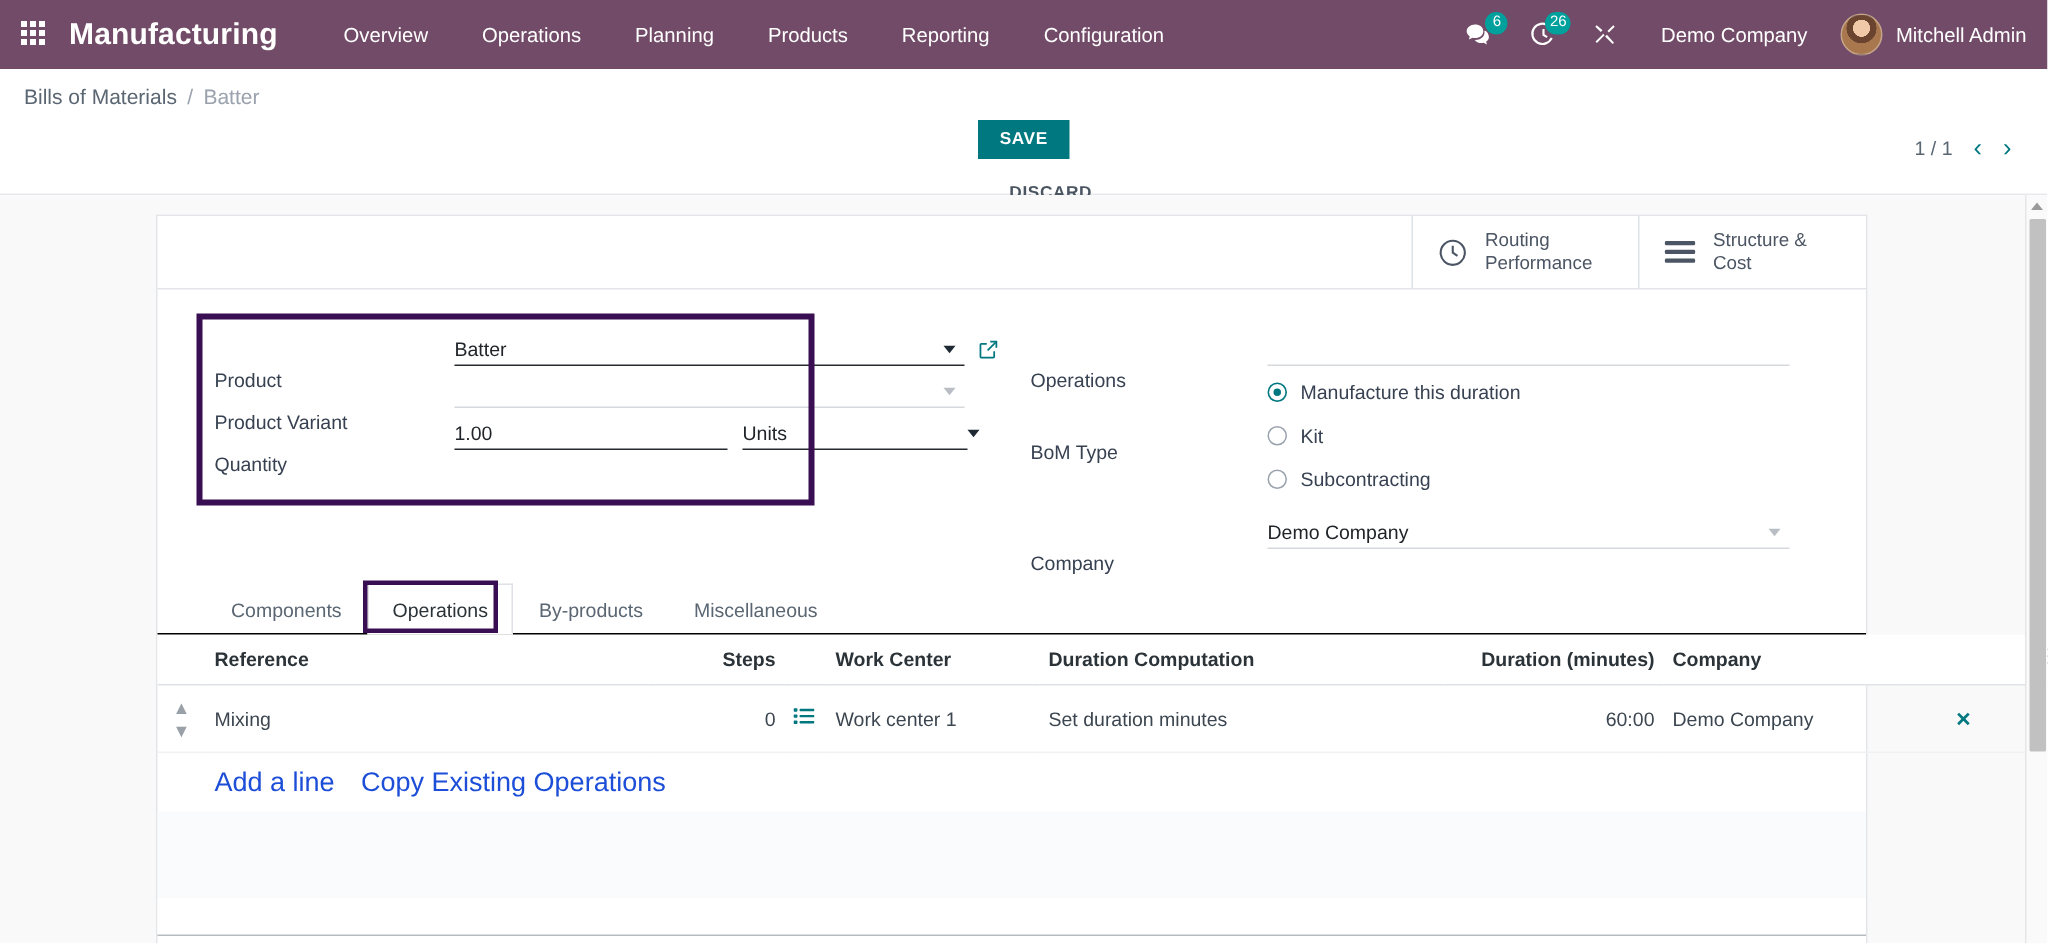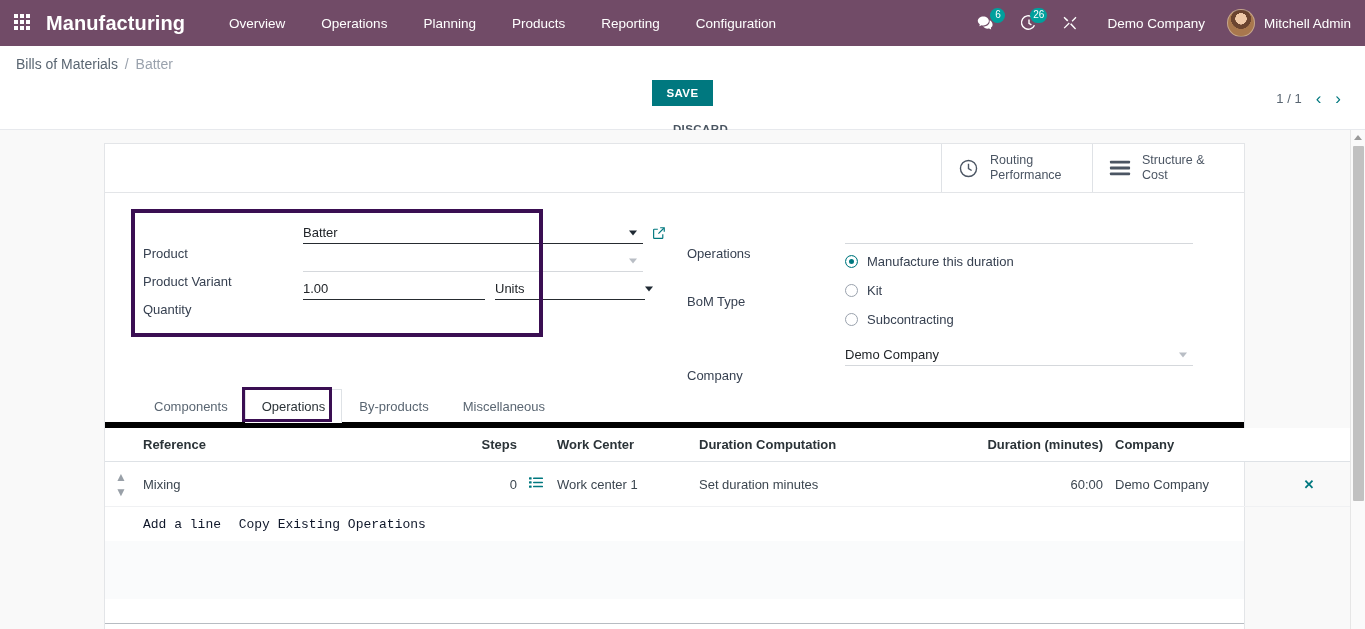--- a/index.html
+++ b/index.html
@@ -293,21 +293,21 @@
     border: 1px solid #00787f;
     background: #ffffff;
     box-shadow: inset 0 0 0 3px #ffffff, inset 0 0 0 7px #00787f;
   }
   .radio-label { font-size: 13px; color: #374151; }
 
   
   .notebook { padding: 0 0 0 0; }
   .tabs {
     display: flex;
-    border-bottom: 6px solid #000000;
+    border-bottom: 1px solid #000000;
     padding-left: 32px;
     position: relative;
     margin-top: 14px;
   }
   .tab {
     padding: 9px 16px 8px 16px;
     font-size: 13px;
     color: #5a6672;
     border: 1px solid transparent;
     border-bottom: none;
@@ -365,26 +365,25 @@
   .c-del    { width: 80px;  text-align: center !important; }
   .c-opt    { width: 22px;  text-align: center !important; }
 
   .drag-handle { color: #99a0a8; cursor: grab; font-size: 12px; user-select: none; }
   .step-icon { color: #00787f; cursor: pointer; display: inline-flex; }
   .del-x { color: #00787f; cursor: pointer; font-weight: bold; font-size: 13px; }
   .opt-cols { color: #6b7280; cursor: pointer; display: inline-flex; }
 
   .links-row { padding: 9px 6px 9px 38px; }
   .add-link {
-    color: #0f172a;
-    font-size: 13px;
+    color: #1d4ed8;
+    font-size: 18px;
     cursor: pointer;
     margin-right: 14px;
     text-decoration: none;
-    font-family: Liberation Mono, monospace;
   }
   .filler-row { height: 58px; background: #fafbfc; }
   .blank-row { height: 24px; background: #ffffff; }
   .totals-row {
     border-top: 1px solid #b7bcc2;
     height: 40px;
     display: flex;
     align-items: center;
   }
 

